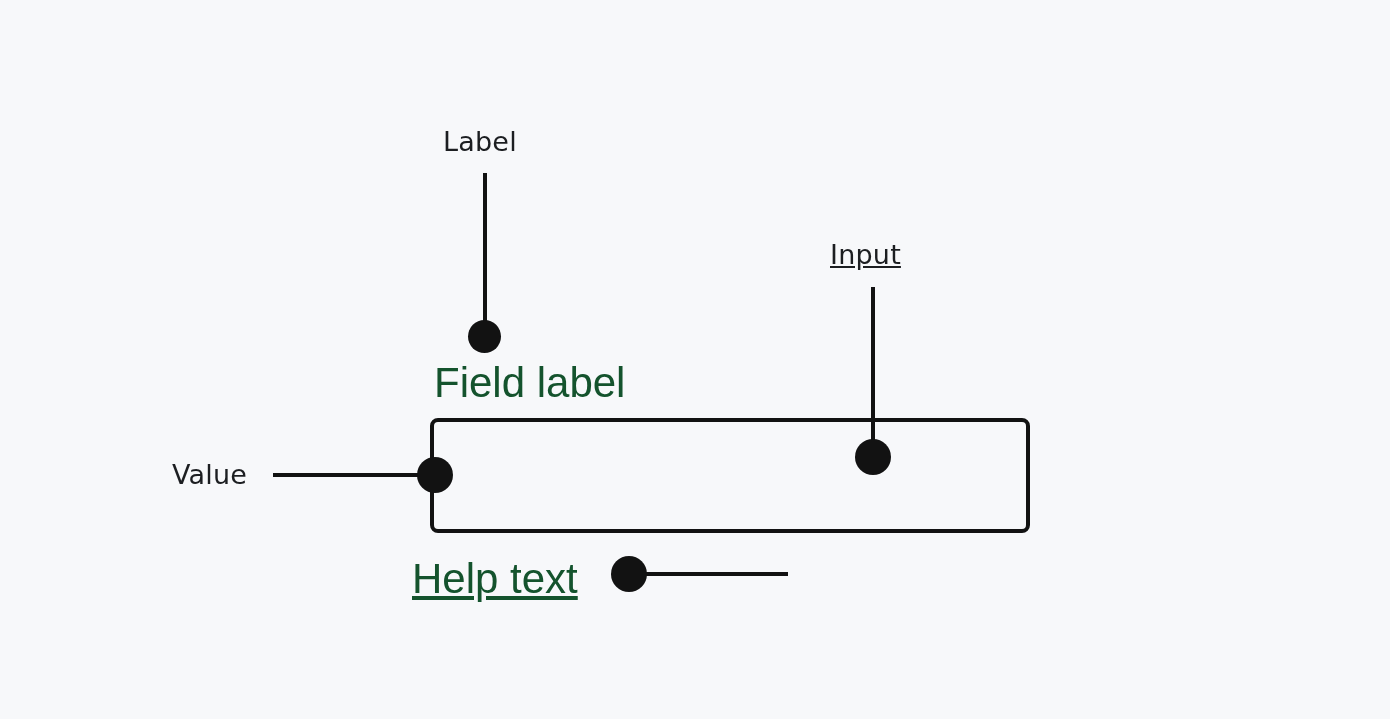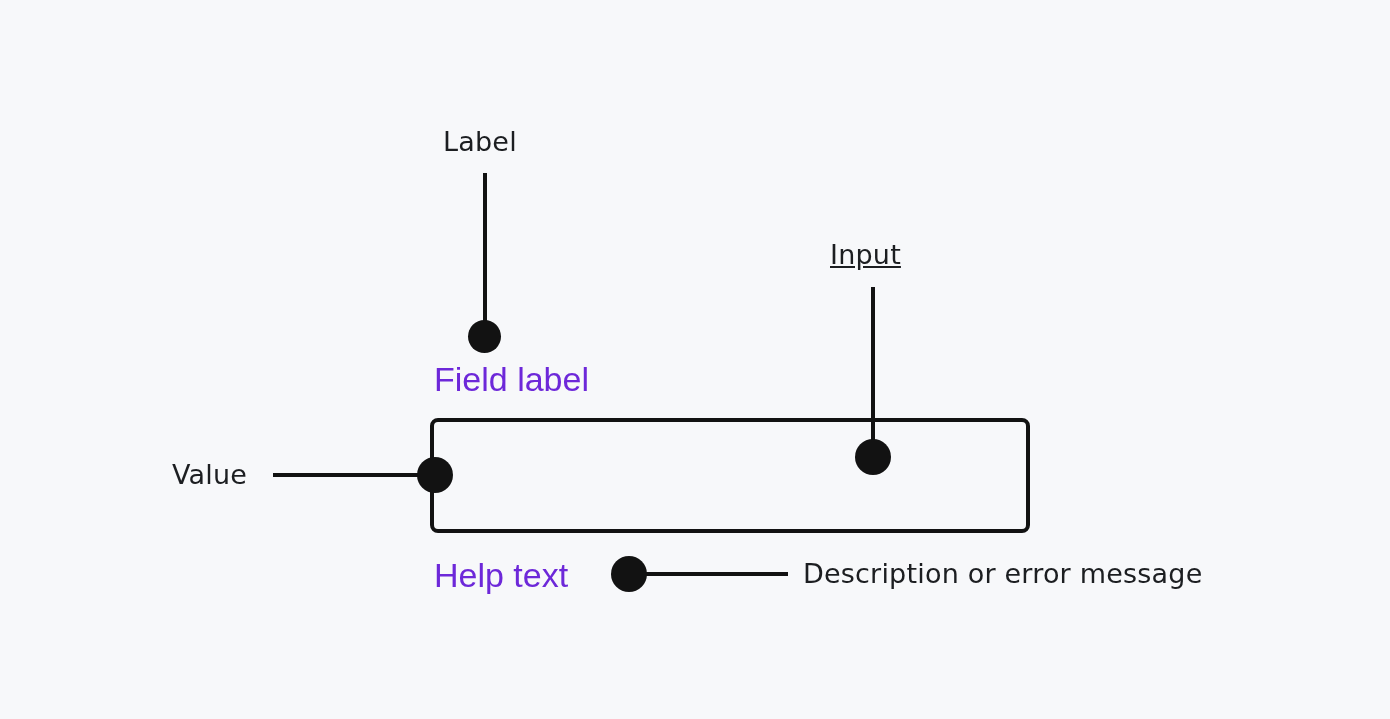--- a/index.html
+++ b/index.html
@@ -29,23 +29,23 @@
     font-size: 27px;
     font-weight: 400;
     line-height: 1;
     white-space: nowrap;
     letter-spacing: 0.2px;
   }
 
   
   .component-text {
     position: absolute;
-    color: #6d28d9;
+    color: #14532d;
     font-family: "Liberation Sans", sans-serif;
-    font-size: 34px;
+    font-size: 42px;
     font-weight: 400;
     line-height: 1;
     white-space: nowrap;
   }
 
   
   .leader-v {
     position: absolute;
     width: 4px;
     background: #121212;
@@ -92,18 +92,17 @@
 
   <div id="field-box"></div>
 
   <div class="annotation" style="left:172px; top:461px;text-align:center;">Value</div>
   <div class="leader-h" style="left:273px; top:473px; width:165px;"></div>
   <div class="dot" style="left:417px; top:457px; width:36px; height:36px;"></div>
 
 
   <div class="dot" style="left:855px; top:439px; width:36px; height:36px;"></div>
 
-  <div class="component-text" style="left:434px; top:558px;">Help text</div>
+  <div class="component-text" style="left:412px; top:558px;text-decoration:underline;">Help text</div>
   <div class="dot" style="left:611px; top:556px; width:36px; height:36px;"></div>
   <div class="leader-h" style="left:640px; top:572px; width:148px;"></div>
-  <div class="annotation" style="left:803px; top:560px;">Description or error message</div>
 
 </div>
 
 </body></html>

